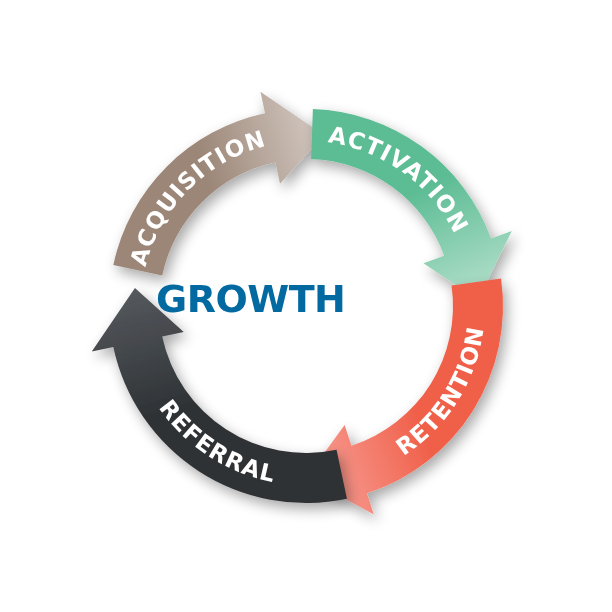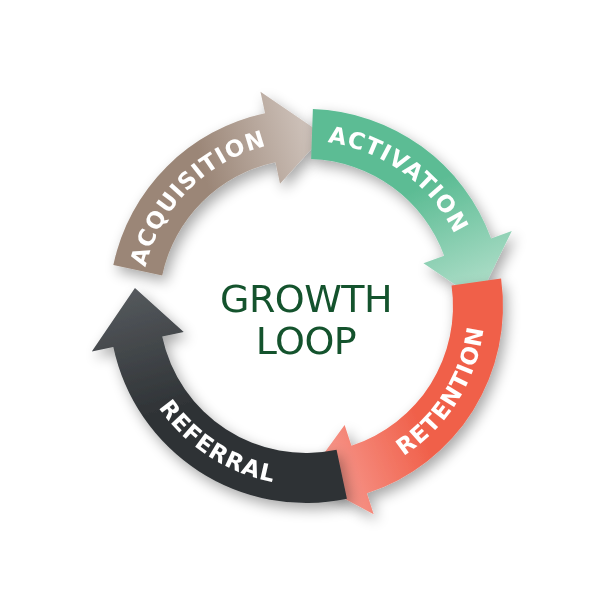--- a/index.html
+++ b/index.html
@@ -1,20 +1,20 @@
 <!DOCTYPE html>
 <html><head>
 <meta charset="utf-8">
 <style>
   html, body { margin:0; padding:0; background:#ffffff; }
   body { width:612px; height:612px; position:relative; overflow:hidden; font-family:"DejaVu Sans", sans-serif; }
   #diagram { position:absolute; left:0; top:0; width:612px; height:612px; }
   .seg-label { font-family:"DejaVu Sans", sans-serif; font-weight:bold; fill:#ffffff; letter-spacing:1px; }
-  .center-title { position:absolute; left:156px; top:278px; width:300px; text-align:center;
-    font-family:"DejaVu Sans", sans-serif; font-weight:normal; color:#14532d; font-size:38px; line-height:42px; letter-spacing:-0.5px; }
+  .center-title { position:absolute; left:156px; top:278px; width:300px; text-align:left;
+    font-family:"DejaVu Sans", sans-serif; font-weight:bold; color:#0369a1; font-size:38px; line-height:42px; letter-spacing:-0.5px; }
   .center-title div { white-space:nowrap; }
 </style>
 </head>
 <body>
 
 <svg id="diagram" viewBox="0 0 612 612" xmlns="http://www.w3.org/2000/svg">
   <defs>
     <filter id="shadow" x="-30%" y="-30%" width="160%" height="160%">
       <feGaussianBlur in="SourceAlpha" stdDeviation="7"></feGaussianBlur>
       <feOffset dx="4" dy="6" result="ob"></feOffset>
@@ -62,14 +62,13 @@
       </g>
       <g>
         <path d="M 336.56301855021064 449.7876973078694 L 346.9586030910986 498.6950773445597 A 197 197 0 0 1 113.3049226554403 346.9586030910986 L 91.78567543929654 351.5326602890893 L 134.94223399665697 288.0211043179637 L 183.7315499082743 331.9889613522199 L 162.21230269213055 336.56301855021064 A 147 147 0 0 0 336.56301855021064 449.7876973078694 Z" fill="url(#grad-referral)" stroke-linejoin="round" filter="url(#shadow)"></path>
         <text class="seg-label" font-size="23"><textPath href="#tp-referral" startOffset="50%" text-anchor="middle">REFERRAL</textPath></text>
       </g>
     </g>
 </svg>
 
 <div class="center-title">
   <div>GROWTH</div>
-  <div>LOOP</div>
 </div>
 
 </body></html>

